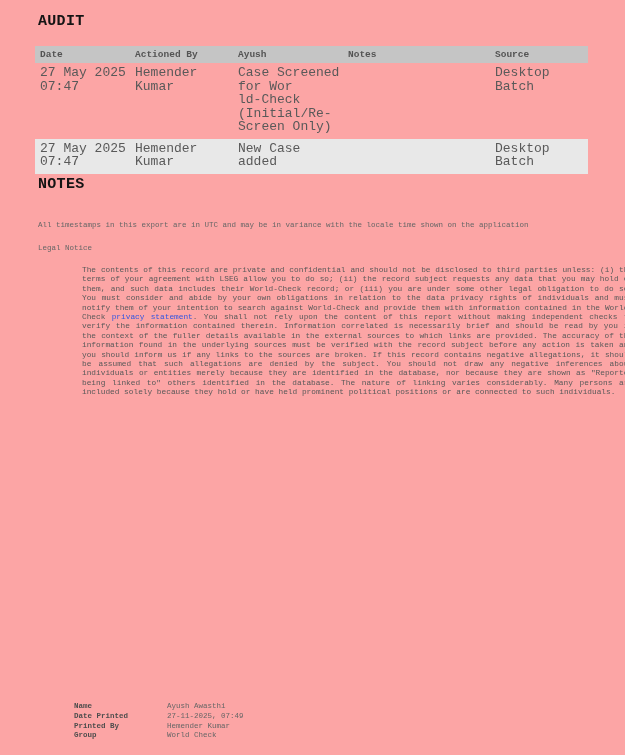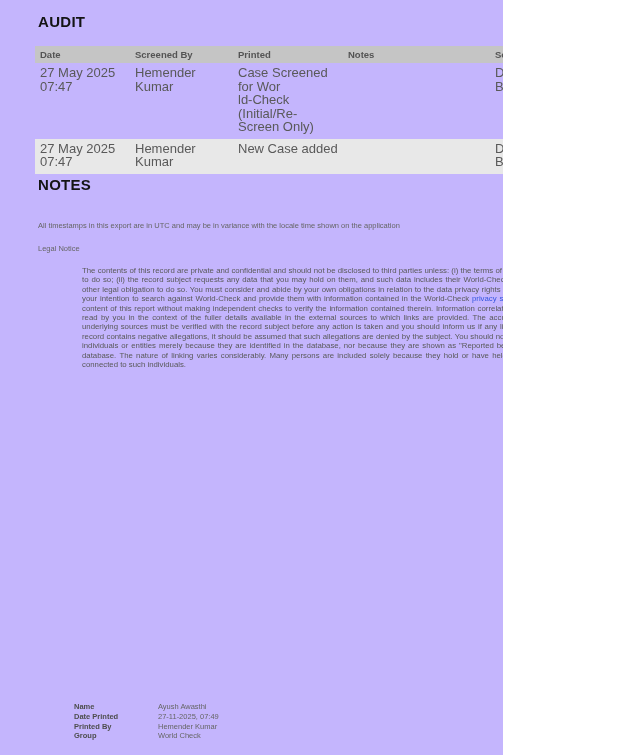--- a/index.html
+++ b/index.html
@@ -1,19 +1,19 @@
 <!DOCTYPE html>
 <html><head>
 <meta charset="utf-8">
 <style>
   * { margin:0; padding:0; box-sizing:border-box; }
   html,body { background:#ffffff; }
   .page {
-    position:relative; width:503px; height:755px; background:#c4b5fd;
-    font-family:Liberation Sans, sans-serif; overflow:hidden;
+    position:relative; width:625px; height:755px; background:#fca5a5;
+    font-family:Liberation Mono, monospace; overflow:hidden;
   }
   .section-title {
     position:absolute; left:38px; font-size:15px; font-weight:bold;
     color:#141414; letter-spacing:0.3px;
   }
   #audit-title { top:13px; }
   #notes-title { top:176px; }
 
   table.audit-table {
     position:absolute; left:35px; top:46px; width:553px;
@@ -39,21 +39,21 @@
     position:absolute; left:38px; top:266px; width:551px;
     font-size:7.8px; line-height:9.4px; color:#595959; text-align:justify;margin-left:44px;
   }
   #legal-paragraph .privacy-link { color:#3355e0; cursor:pointer; }
 
   .footer-fields {
     position:absolute; left:38px; top:702px; font-size:7.5px; line-height:9.8px;
   }
   .footer-row { display:flex;padding-left:36px; }
   .footer-label { width:84px; font-weight:bold; color:#4d4d4d; }
-  .footer-value { color:#666666; }
+  .footer-value { color:#666666;margin-left:9px; }
 
   .logo {
     position:absolute; left:398px; top:711px;
     display:flex; align-items:center;
   }
   .crest { width:46px; height:37px; }
   .logo-word {
     font-size:23px; font-weight:bold; color:#1e32c8;
     letter-spacing:0.5px; margin-left:7px;
   }
@@ -73,22 +73,22 @@
     <colgroup>
       <col style="width:95px">
         <col style="width:103px">
         <col style="width:110px">
       <col style="width:147px">
         <col style="width:98px">
     </colgroup>
     <thead>
       <tr>
         <th>Date</th>
-        <th>Screened By</th>
-        <th>Printed</th>
+        <th>Actioned By</th>
+        <th>Ayush</th>
         <th>Notes</th>
         <th>Source</th>
       </tr>
     </thead>
     <tbody>
       <tr>
         <td>27 May 2025 07:47</td>
         <td>Hemender Kumar</td>
         <td>Case Screened for Wor
 ld-Check (Initial/Re-

